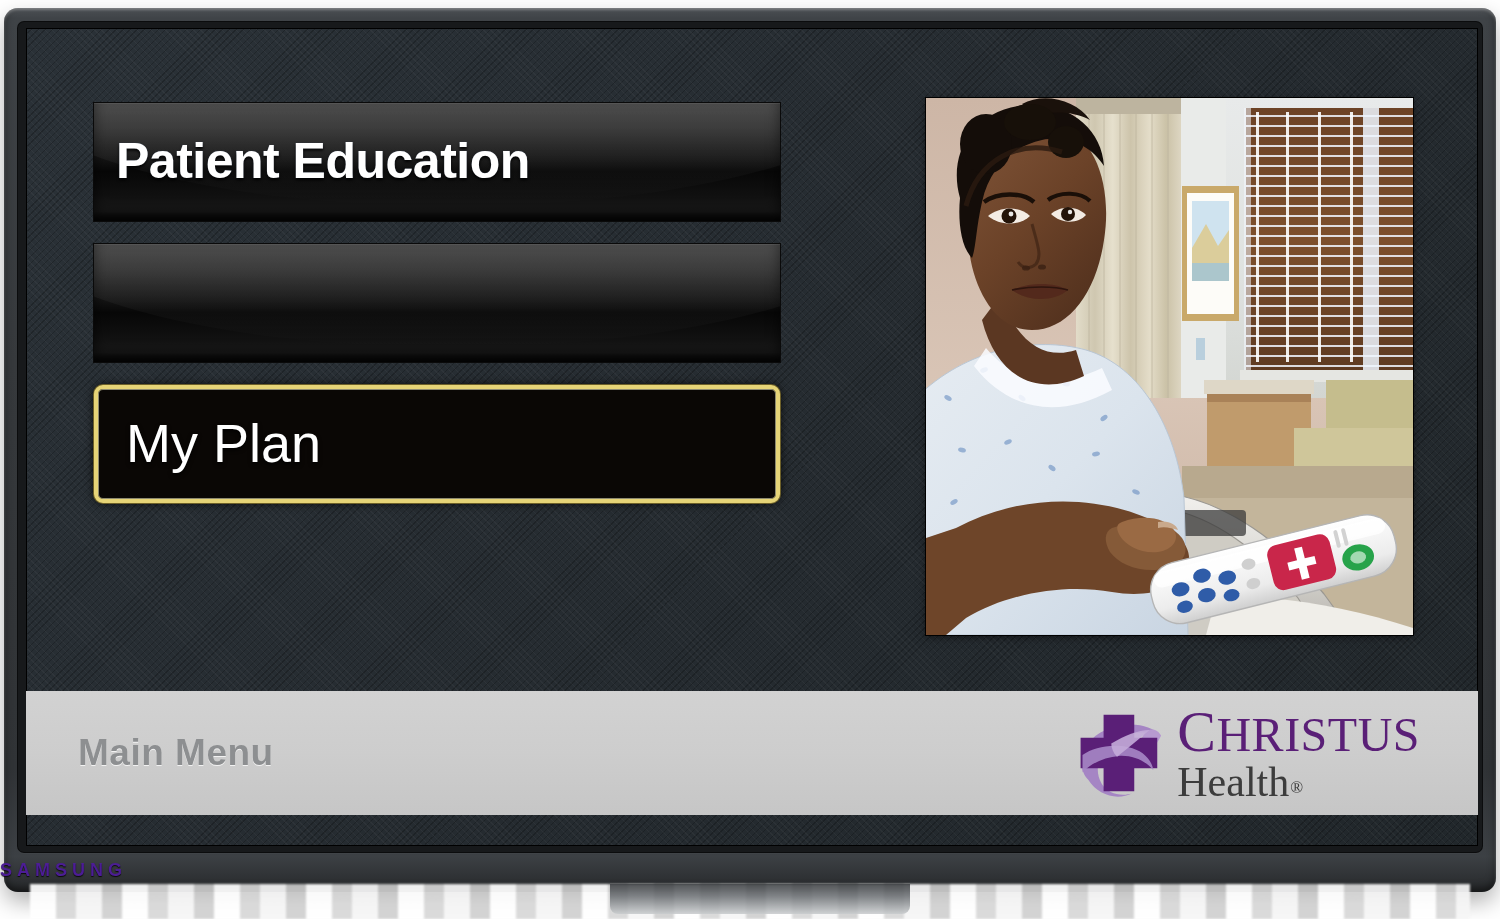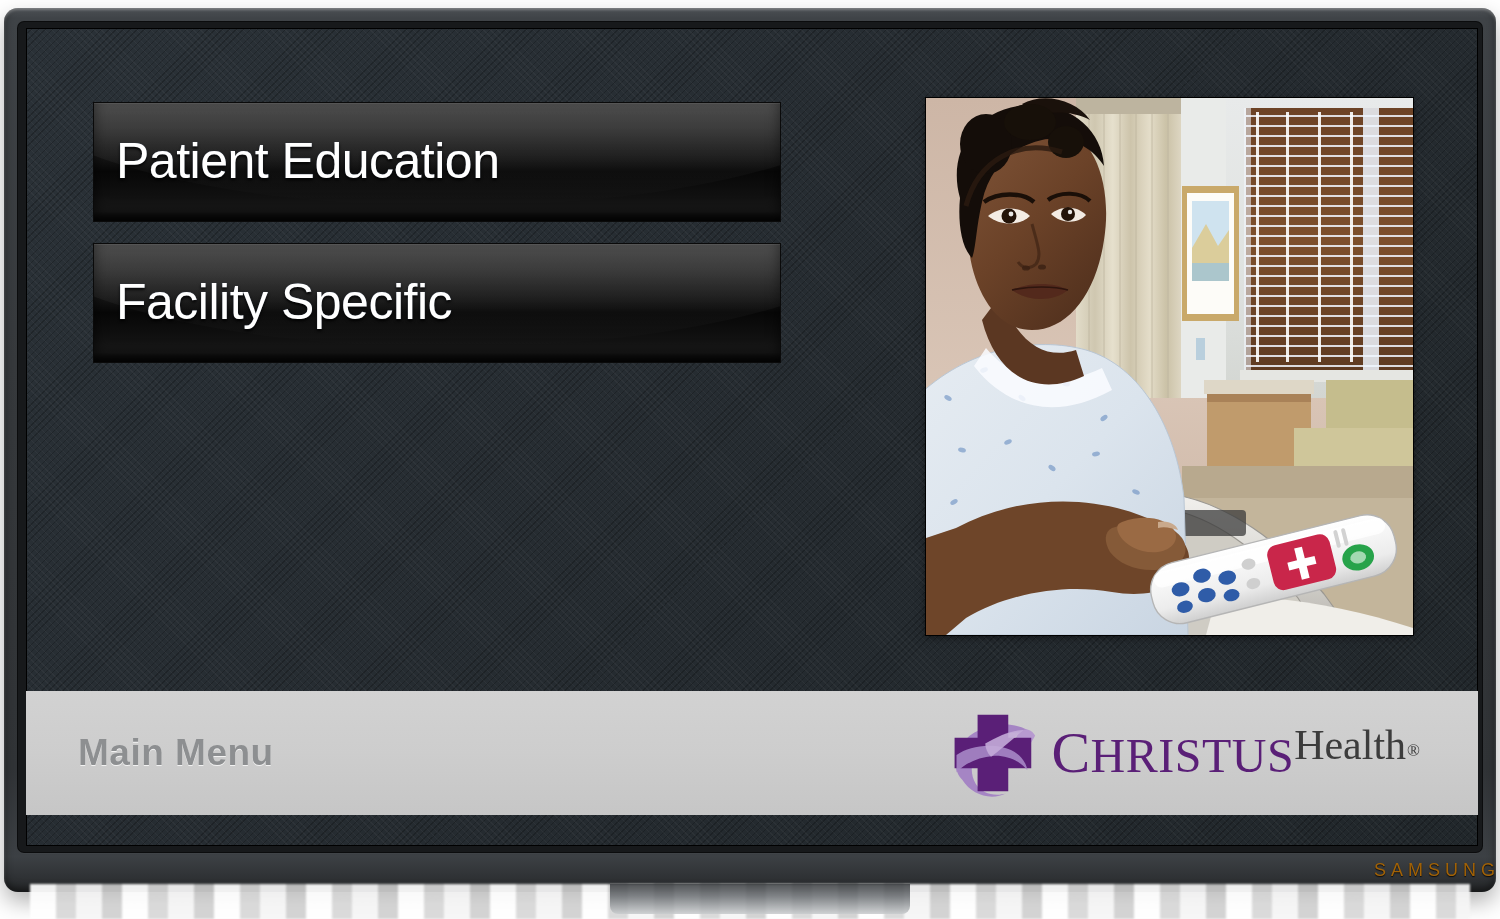--- a/index.html
+++ b/index.html
@@ -115,21 +115,21 @@
        rgba(255,255,255,0.0) 100%);
     pointer-events: none;
   }
 
   .menu-button .menu-label {
     position: absolute;
     left: 22px;
     top: 50%;
     transform: translateY(-52%);
     font-size: 50px;
-    font-weight: 400;
+    font-weight: 700;
     letter-spacing: -0.5px;
     color: #ffffff;
     text-shadow:
       0 2px 3px rgba(0,0,0,0.95),
       0 0 1px rgba(120,150,200,0.5);
     white-space: nowrap;
   }
 
   
   .menu-button.selected {
@@ -191,21 +191,21 @@
     display: flex;
     align-items: center;
     gap: 12px;
     margin-right: 36px;
   }
   #christus-mark { width: 96px; height: 92px; flex: 0 0 auto; }
   #christus-mark svg { display: block; width: 100%; height: 100%; }
 
   #christus-wordmark {
     display: flex;
-    flex-direction: row;
+    flex-direction: column;
     line-height: 1;
   }
   #christus-word-top {
     font-family: "Liberation Serif", serif;
     font-size: 48px;
     color: #5a1f77;
     letter-spacing: 0.5px;
     white-space: nowrap;
   }
   #christus-word-top .cap { font-size: 58px; }
@@ -220,25 +220,25 @@
     vertical-align: 3px;
     margin-left: 1px;
   }
 
   
   #samsung-badge {
     position: absolute;
     left: 0;
     right: 0;
     top: 852px;
-    text-align: right;
+    text-align: left;
     font-size: 18px;
-    font-weight: 400;
+    font-weight: 700;
     letter-spacing: 5px;
-    color: #a16207;
+    color: #4c1d95;
     text-shadow: 0 1px 1px rgba(0,0,0,0.8);
     pointer-events: none;
   }
 
   
   #tv-stand {
     position: absolute;
     left: 30px;
     top: 884px;
     width: 1440px;
@@ -277,23 +277,26 @@
 
     <div id="menu-list">
 
       <div class="menu-button">
         <div class="gloss"></div>
         <div class="menu-label">Patient Education</div>
       </div>
 
       <div class="menu-button">
         <div class="gloss"></div>
-        <div class="menu-label">Facility Specific</div>
       </div>
 
+      <div class="menu-button selected">
+
+        <div class="menu-label">My Plan</div>
+      </div>
 
     </div>
 
     <div id="patient-photo">
       <svg viewBox="0 0 487 537" preserveAspectRatio="xMidYMid slice" aria-hidden="true">
         <defs>
           <linearGradient id="wallG" x1="0" y1="0" x2="0" y2="1">
             <stop offset="0%" stop-color="#cdb6a6"></stop>
             <stop offset="55%" stop-color="#d9c5b6"></stop>
             <stop offset="100%" stop-color="#c8b1a0"></stop>

